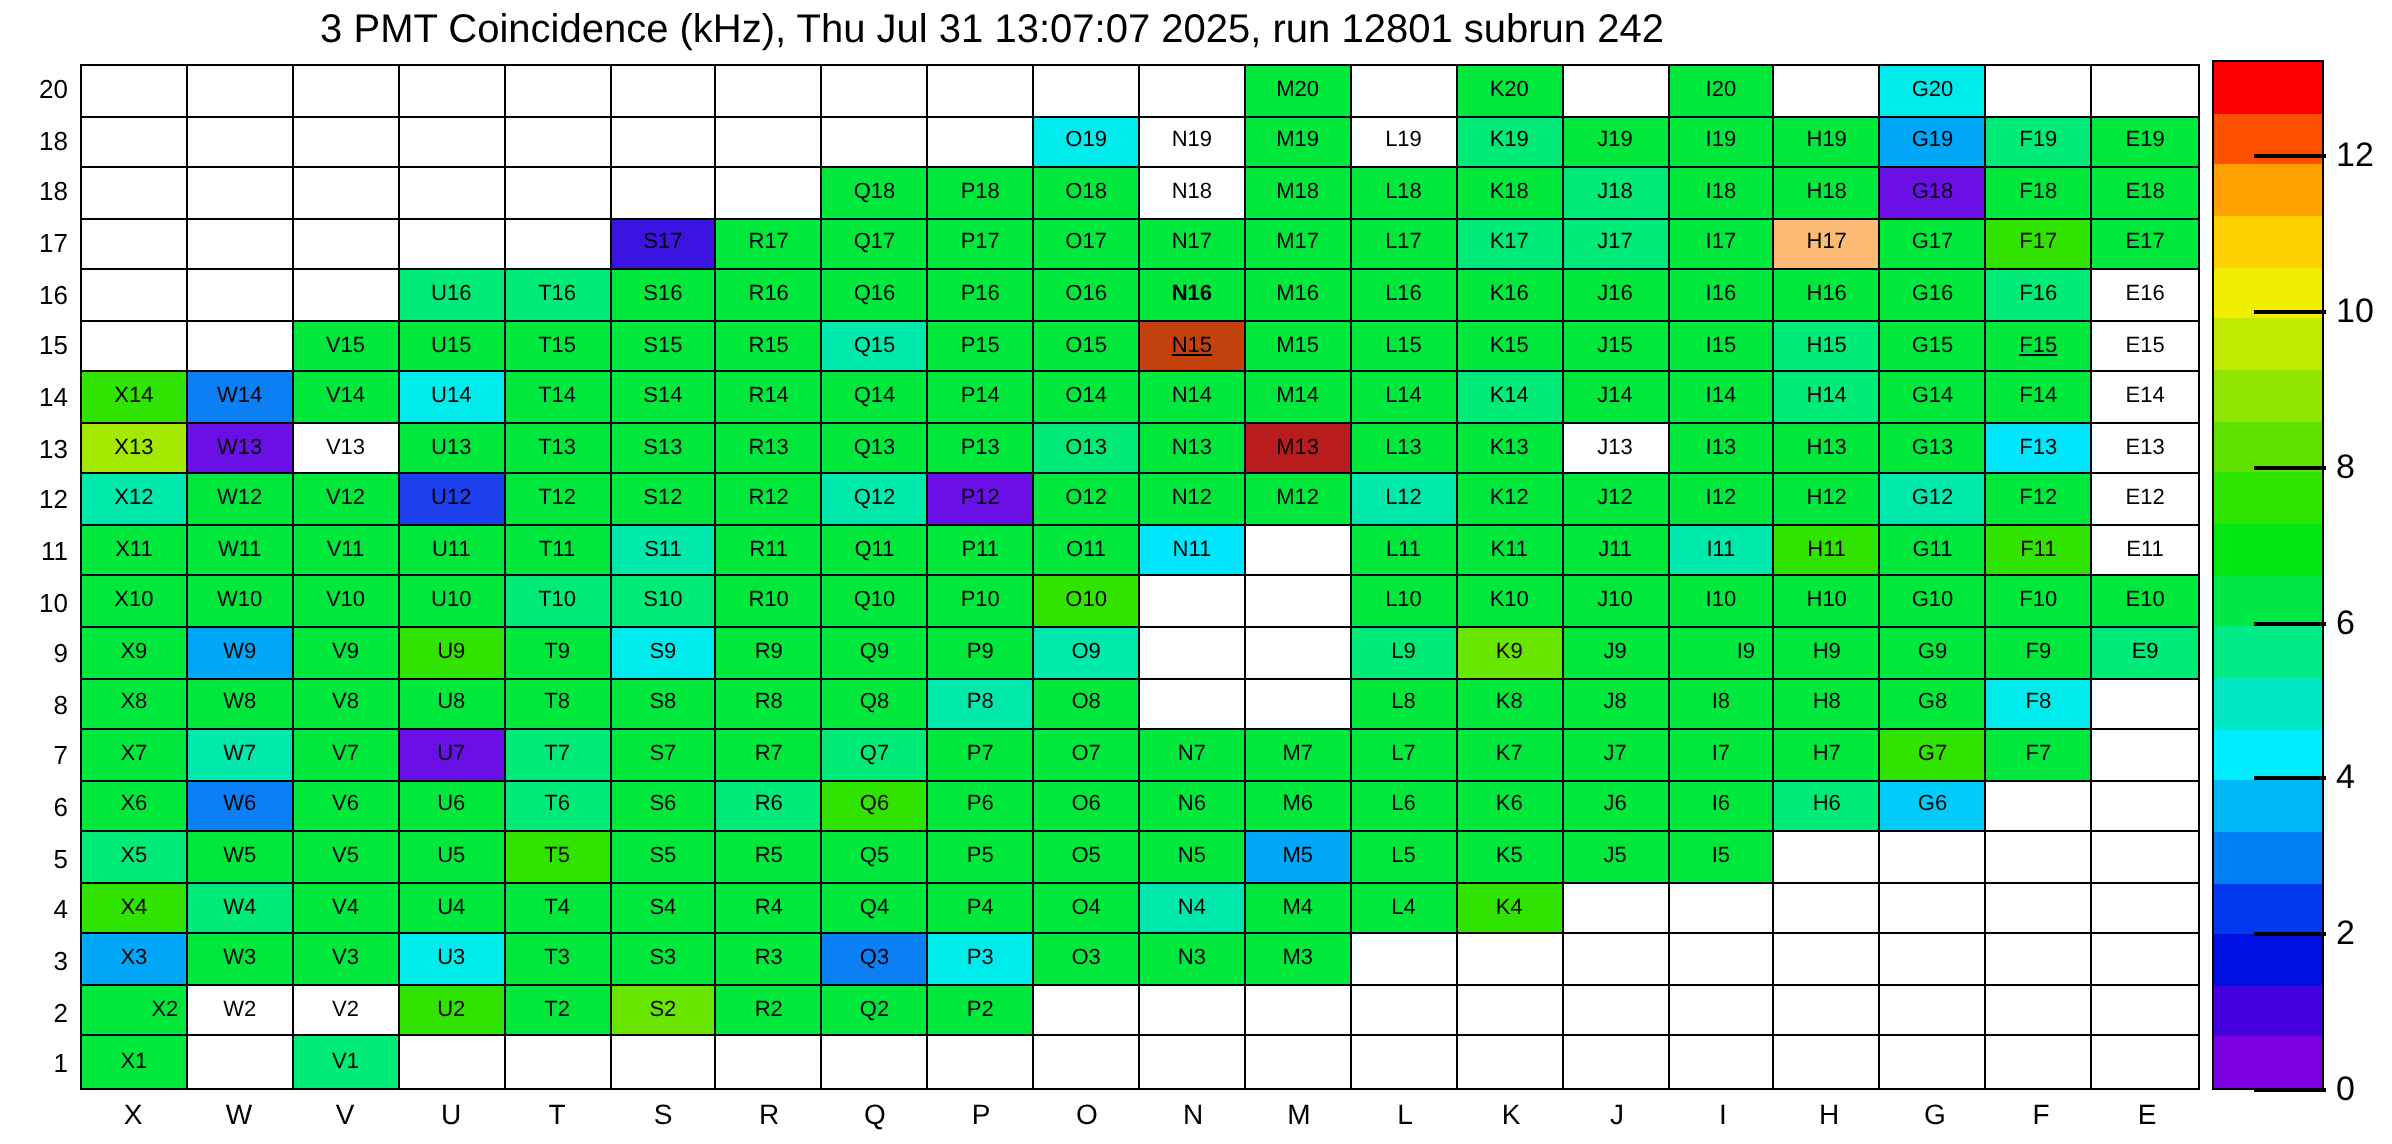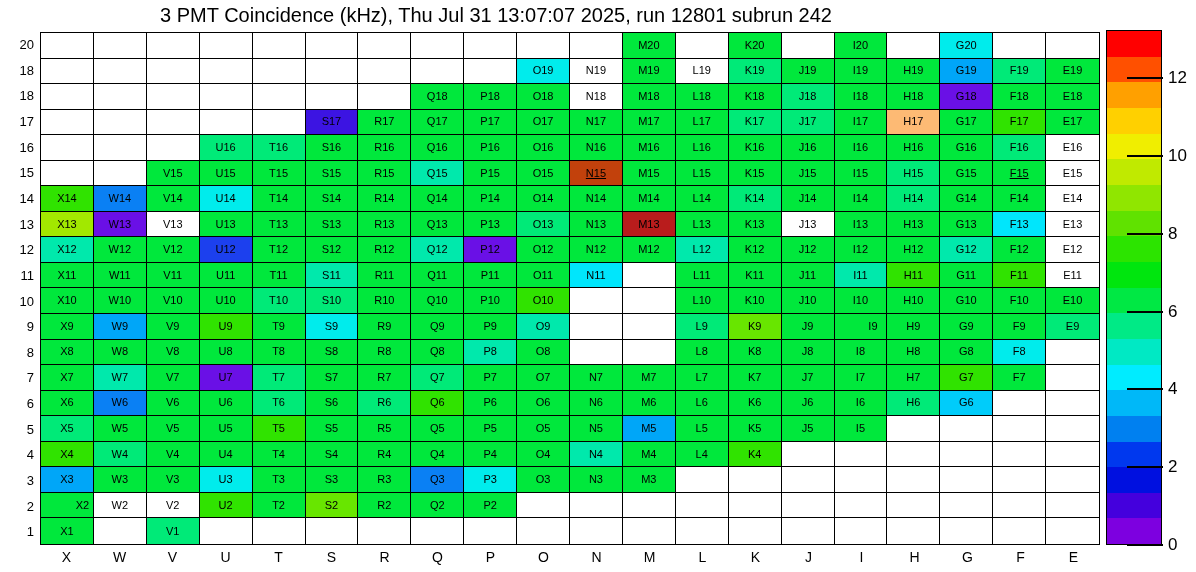--- a/index.html
+++ b/index.html
@@ -108,21 +108,21 @@
     <div class="cell" style="background: rgb(255, 255, 255);"></div>
     <div class="cell" style="background: rgb(255, 255, 255);"></div>
     <div class="cell" style="background: rgb(255, 255, 255);"></div>
     <div class="cell" style="background: rgb(0, 234, 120);">U16</div>
     <div class="cell" style="background: rgb(0, 234, 120);">T16</div>
     <div class="cell" style="background: rgb(0, 232, 60);">S16</div>
     <div class="cell" style="background: rgb(0, 232, 60);">R16</div>
     <div class="cell" style="background: rgb(0, 232, 60);">Q16</div>
     <div class="cell" style="background: rgb(0, 232, 60);">P16</div>
     <div class="cell" style="background: rgb(0, 232, 60);">O16</div>
-    <div class="cell" style="background: rgb(0, 232, 60);">N16</div>
+    <div class="cell" style="background: rgb(0, 232, 60); font-weight: bold;">N16</div>
     <div class="cell" style="background: rgb(0, 232, 60);">M16</div>
     <div class="cell" style="background: rgb(0, 232, 60);">L16</div>
     <div class="cell" style="background: rgb(0, 232, 60);">K16</div>
     <div class="cell" style="background: rgb(0, 232, 60);">J16</div>
     <div class="cell" style="background: rgb(0, 232, 60);">I16</div>
     <div class="cell" style="background: rgb(0, 232, 60);">H16</div>
     <div class="cell" style="background: rgb(0, 232, 60);">G16</div>
     <div class="cell" style="background: rgb(0, 234, 120);">F16</div>
     <div class="cell nr" style="background: rgb(255, 255, 255);">E16</div>
     <div class="cell" style="background: rgb(255, 255, 255);"></div>

